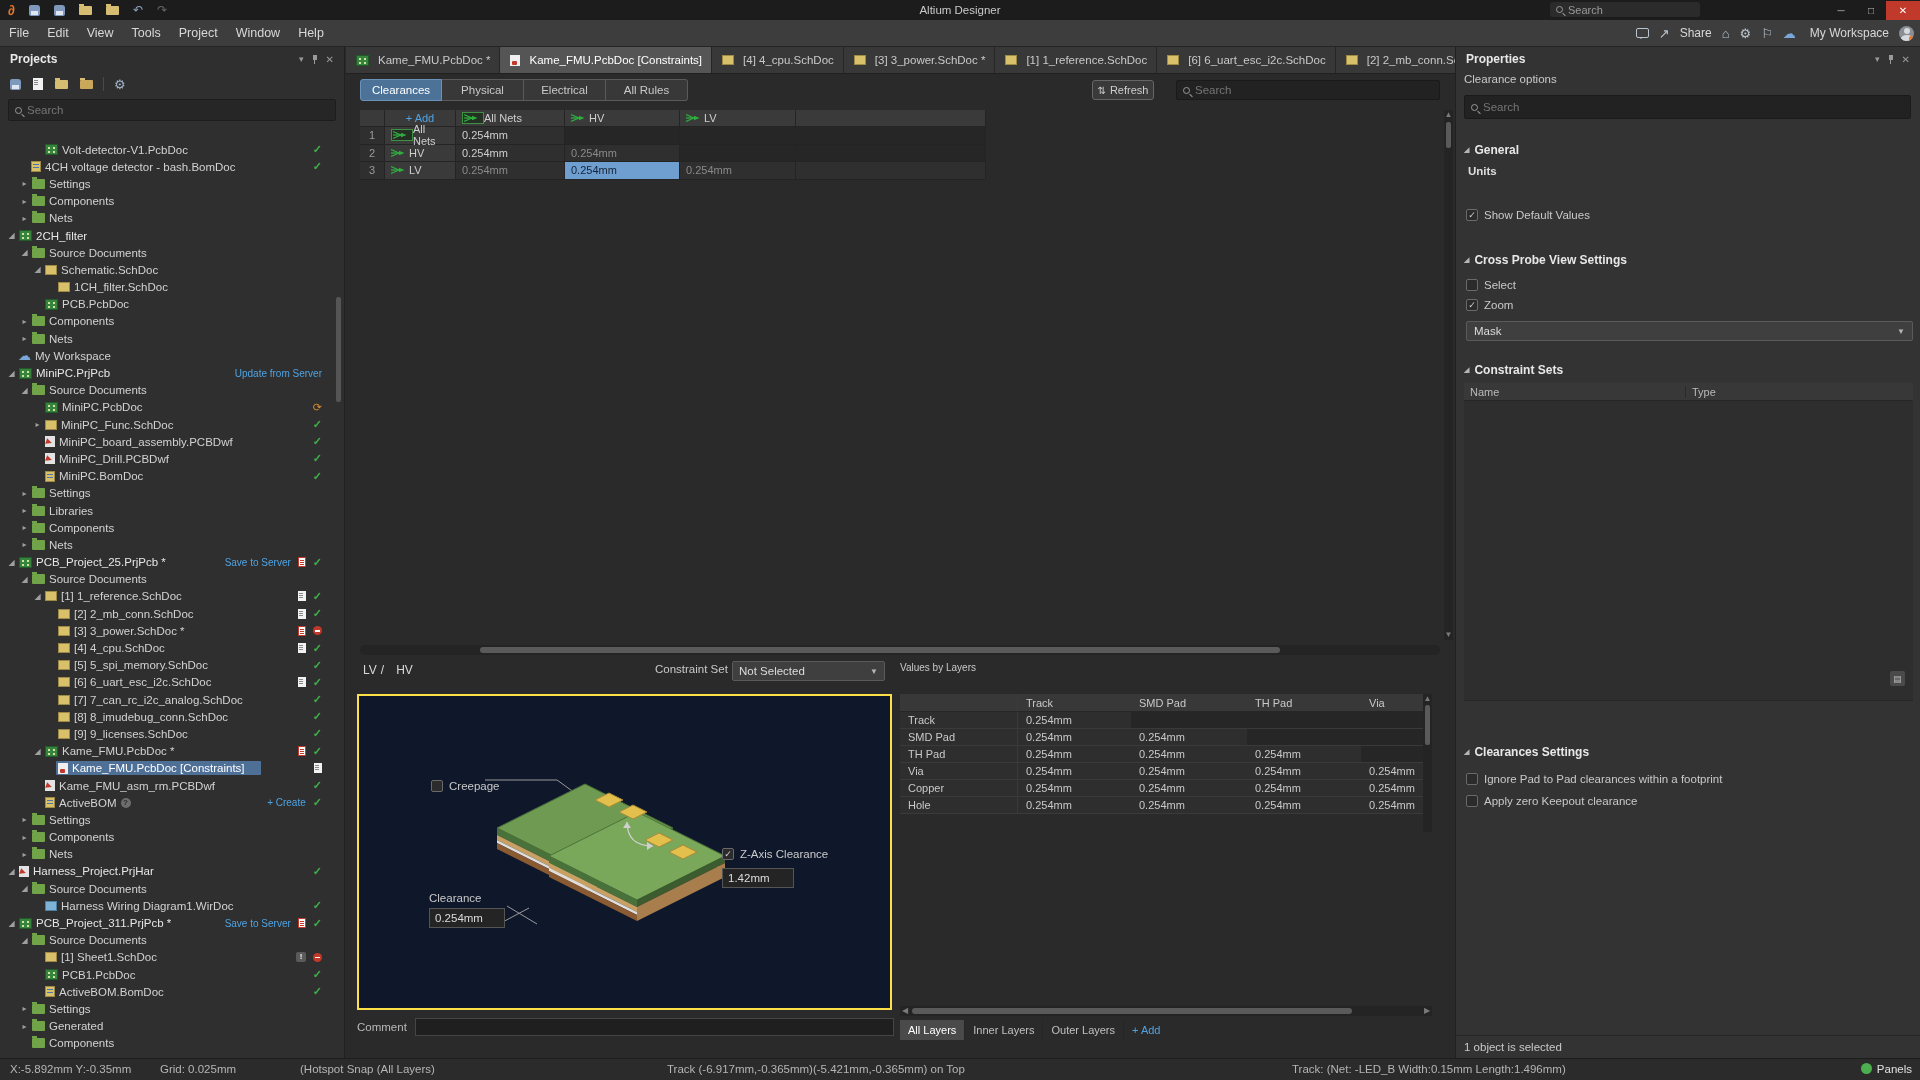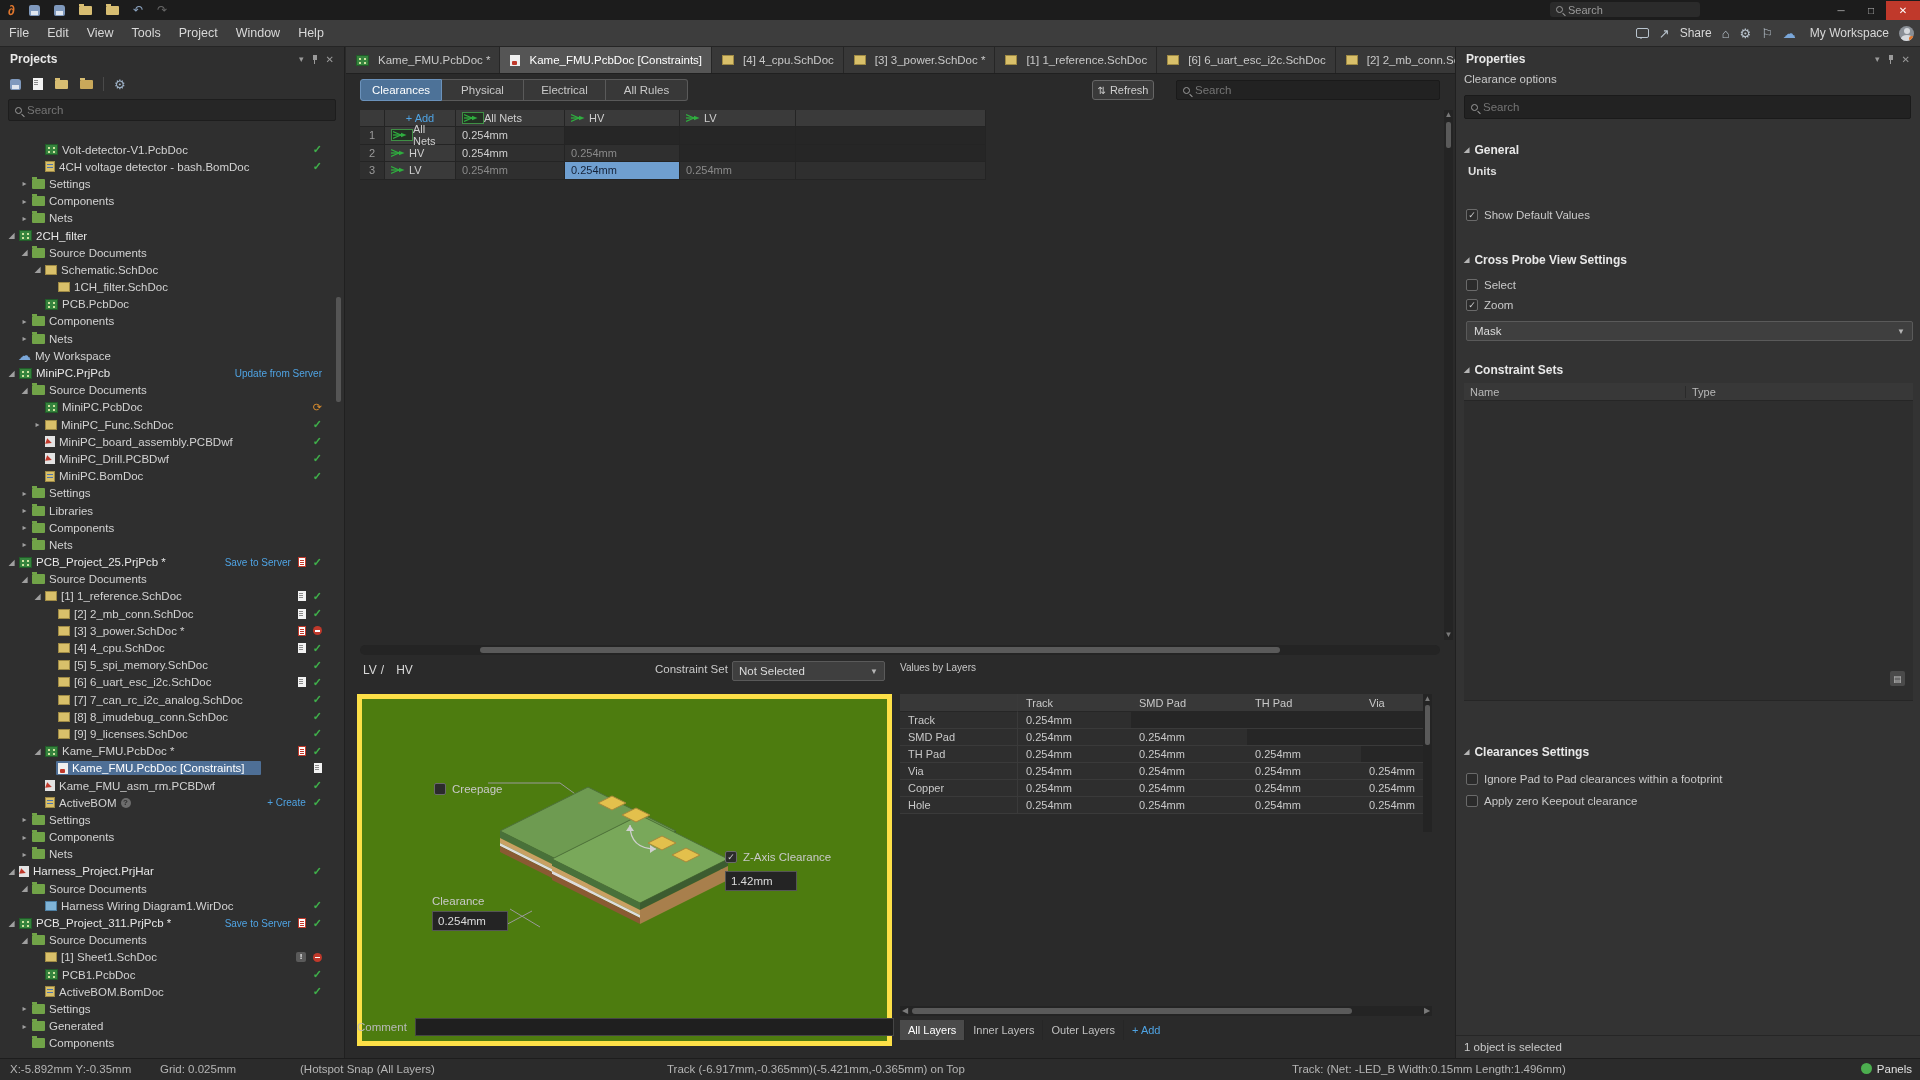--- a/index.html
+++ b/index.html
@@ -112,21 +112,21 @@
   .vscroll{width:9px;background:#242424;position:absolute;}
   .vthumb{position:absolute;left:2px;width:5px;background:#5a5a5a;border-radius:2px;}
   .scroll-arrow{color:#7a7a7a;font-size:8px;text-align:center;line-height:10px;}
   
   #detail-left{position:absolute;left:9px;top:584px;width:539px;height:396px;}
   #detail-right{position:absolute;left:554px;top:584px;width:532px;height:396px;}
   #lvhv{display:flex;align-items:center;gap:4px;height:24px;font-size:12px;color:#d8d8d8;}
   #cs-label{position:absolute;left:300px;top:5px;color:#c9c9c9;font-size:11.5px;}
   #cs-dd{position:absolute;left:377px;top:3px;width:153px;height:20px;background:#3f3f3f;border:1px solid #5a5a5a;border-radius:2px;display:flex;align-items:center;padding:0 6px;color:#dcdcdc;font-size:11.5px;}
   .dd-arrow{margin-left:auto;font-size:8px;color:#b5b5b5;}
-  #detail-frame{position:absolute;left:2px;top:36px;width:535px;height:352px;border:5px solid #fde047;background:#4d7c0f;}
+  #detail-frame{position:absolute;left:2px;top:36px;width:535px;height:316px;border:2px solid #fde047;background:#0f172a;}
   .cb{width:12px;height:12px;background:#2b2b2b;border:1px solid #6a6a6a;border-radius:2px;display:inline-flex;align-items:center;justify-content:center;color:#cfcfcf;font-size:9px;flex:none;}
   .cbrow{display:flex;align-items:center;gap:6px;font-size:11.5px;color:#c9c9c9;}
   .valinput{background:#242424;border:1px solid #555;color:#dcdcdc;font-size:11.5px;padding:0 5px;height:20px;}
   #comment-row{position:absolute;left:2px;top:360px;right:0;display:flex;align-items:center;gap:8px;font-size:11.5px;color:#b9b9b9;}
   #comment-input{width:489px;height:18px;background:#1f1f1f;border:1px solid #454545;color:#dcdcdc;padding:0 4px;font-size:11px;}
   
   #vbl-title{font-size:10px;color:#c9c9c9;padding-top:4px;}
   #vbl-table{position:absolute;top:36px;left:0;}
   .vcell{height:17px;border-bottom:1px solid #3a3a3a;display:flex;align-items:center;padding:0 8px;font-size:11px;color:#c9c9c9;background:#2e2e2e;overflow:hidden;white-space:nowrap;}
   .vhead .vcell{background:#383838;height:18px;border-bottom:1px solid #262626;}
@@ -158,20 +158,21 @@
 <body>
 
 <div id="titlebar">
   <span id="altium-logo">∂</span>
   <span class="flop"></span>
   <span class="flop"></span>
   <span class="fold"></span>
   <span class="fold"></span>
   <span class="tb-ic">↶</span>
   <span class="tb-ic" style="color:#666">↷</span>
+  <span id="title-text">Altium Designer</span>
   <div id="tb-search">
     <span class="mag"></span>
     <span style="font-size:11px">Search</span>
   </div>
   <div style="position:absolute;right:0;display:flex;">
     <div class="winbtn">─</div>
     <div class="winbtn">□</div>
     <div class="winbtn" id="btn-close">✕</div>
   </div>
 </div>
@@ -226,21 +227,21 @@
       <div class="trow" style="padding-left: 32px;">
         <span class="tarrow"></span>
         <span class="selwrap">
           <span class="ti pcb"></span>
           <span class="tlabel">Volt-detector-V1.PcbDoc</span>
         </span>
         <span class="tright">
           <span class="st-check">✓</span>
         </span>
       </div>
-      <div class="trow" style="padding-left: 32px;">
+      <div class="trow" style="padding-left: 18px;">
         <span class="tarrow"></span>
         <span class="selwrap">
           <span class="ti bom"></span>
           <span class="tlabel">4CH voltage detector - bash.BomDoc</span>
         </span>
         <span class="tright">
           <span class="st-check">✓</span>
         </span>
       </div>
       <div class="trow" style="padding-left: 19px;">

